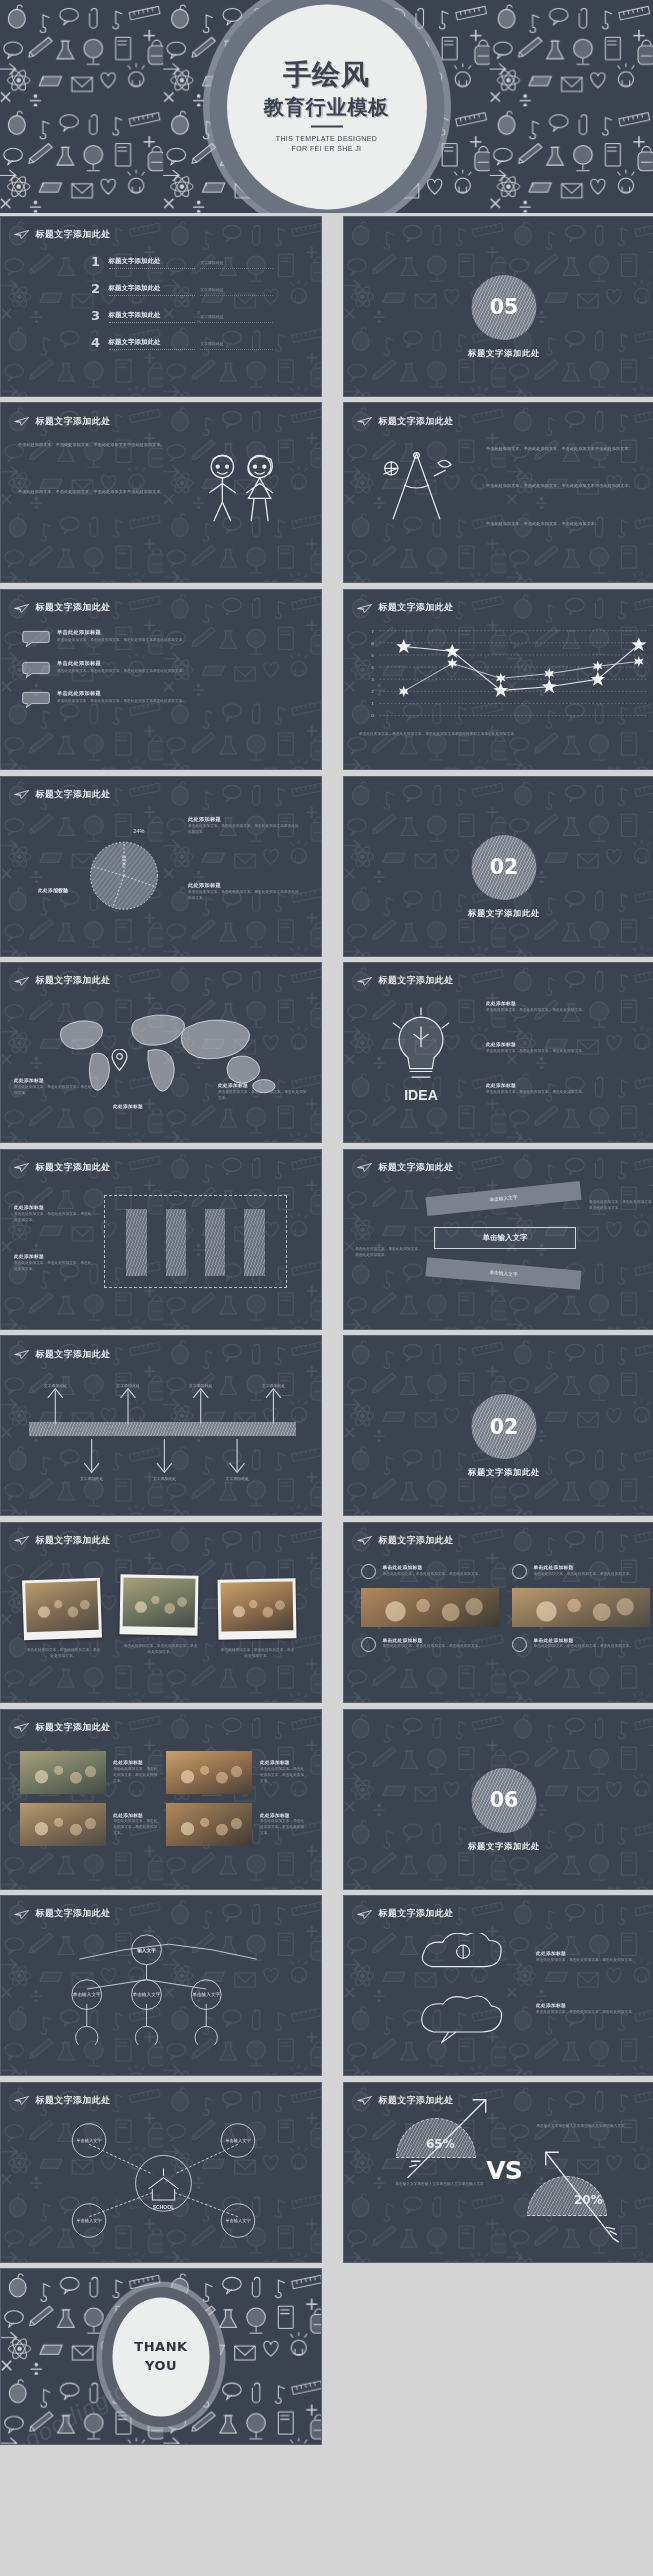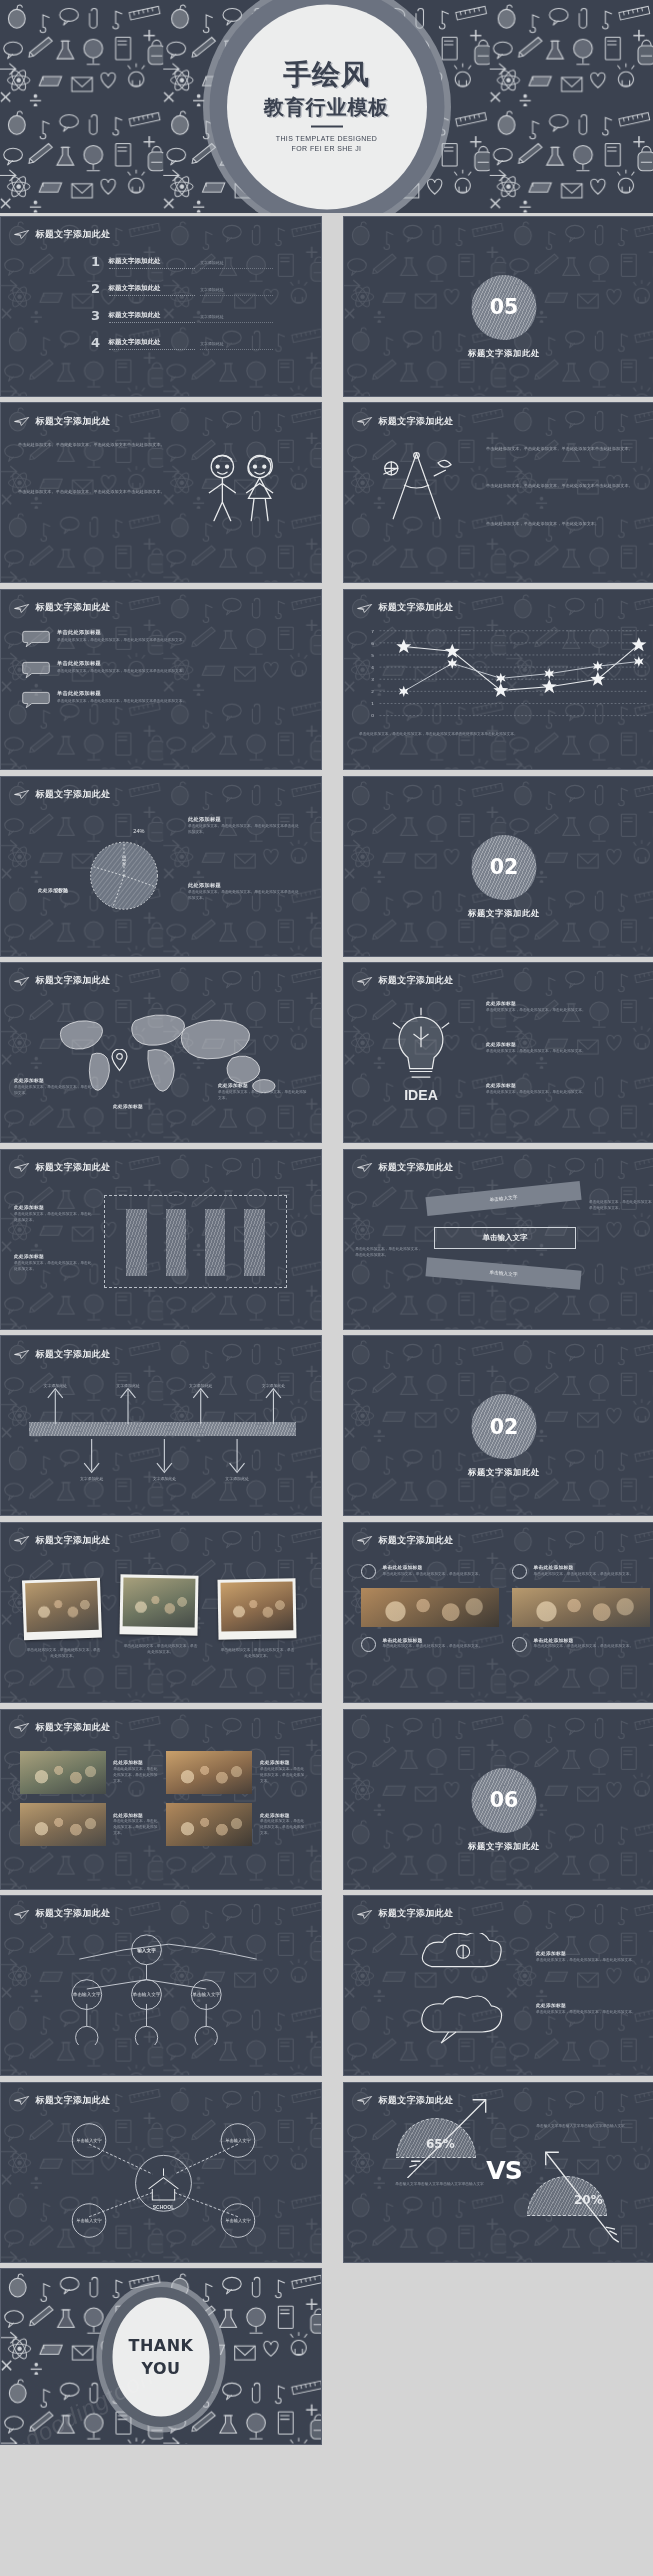--- a/index.html
+++ b/index.html
@@ -197,21 +197,21 @@
     position: absolute; left: 50%; top: 50%; transform: translate(-50%,-50%);
     width: 118px; height: 140px; border-radius: 50%;
     background: #5a616d; box-shadow: 0 0 0 5.6px rgba(200,204,210,.5);
   }
   .ty-inner {
     position: absolute; left: 50%; top: 50%; transform: translate(-50%,-50%);
     width: 97px; height: 119px; border-radius: 50%;
     background: #eceded; display: flex; flex-direction: column;
     align-items: center; justify-content: center;
   }
-  .ty-text { font-size: 16px; font-weight: bold; color: #2f3642; line-height: 1.45;
+  .ty-text { font-size: 13px; font-weight: bold; color: #2f3642; line-height: 1.45;
     letter-spacing: 0.5px; text-align: center; font-family: "DejaVu Sans", sans-serif; }
 
   .watermark {
     position: absolute; left: 17px; bottom: 22.4px;
     font-size: 24px; color: rgba(255,255,255,.10);
     transform: rotate(-28deg); font-style: italic; letter-spacing: 0.9px;
     pointer-events: none;
   }
 
   

